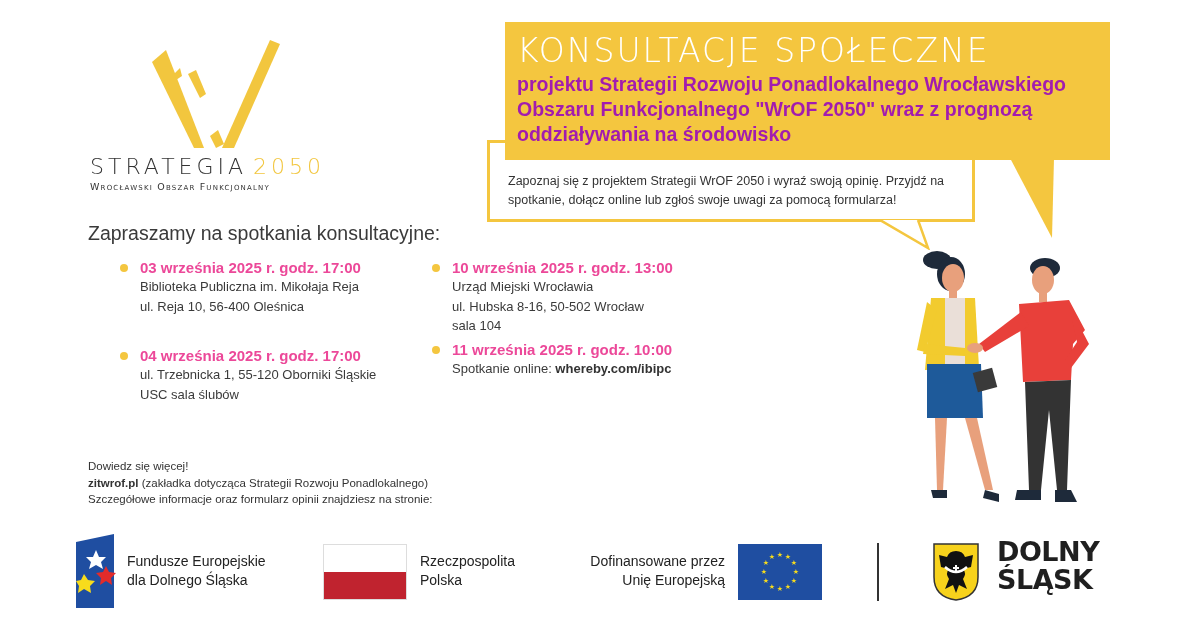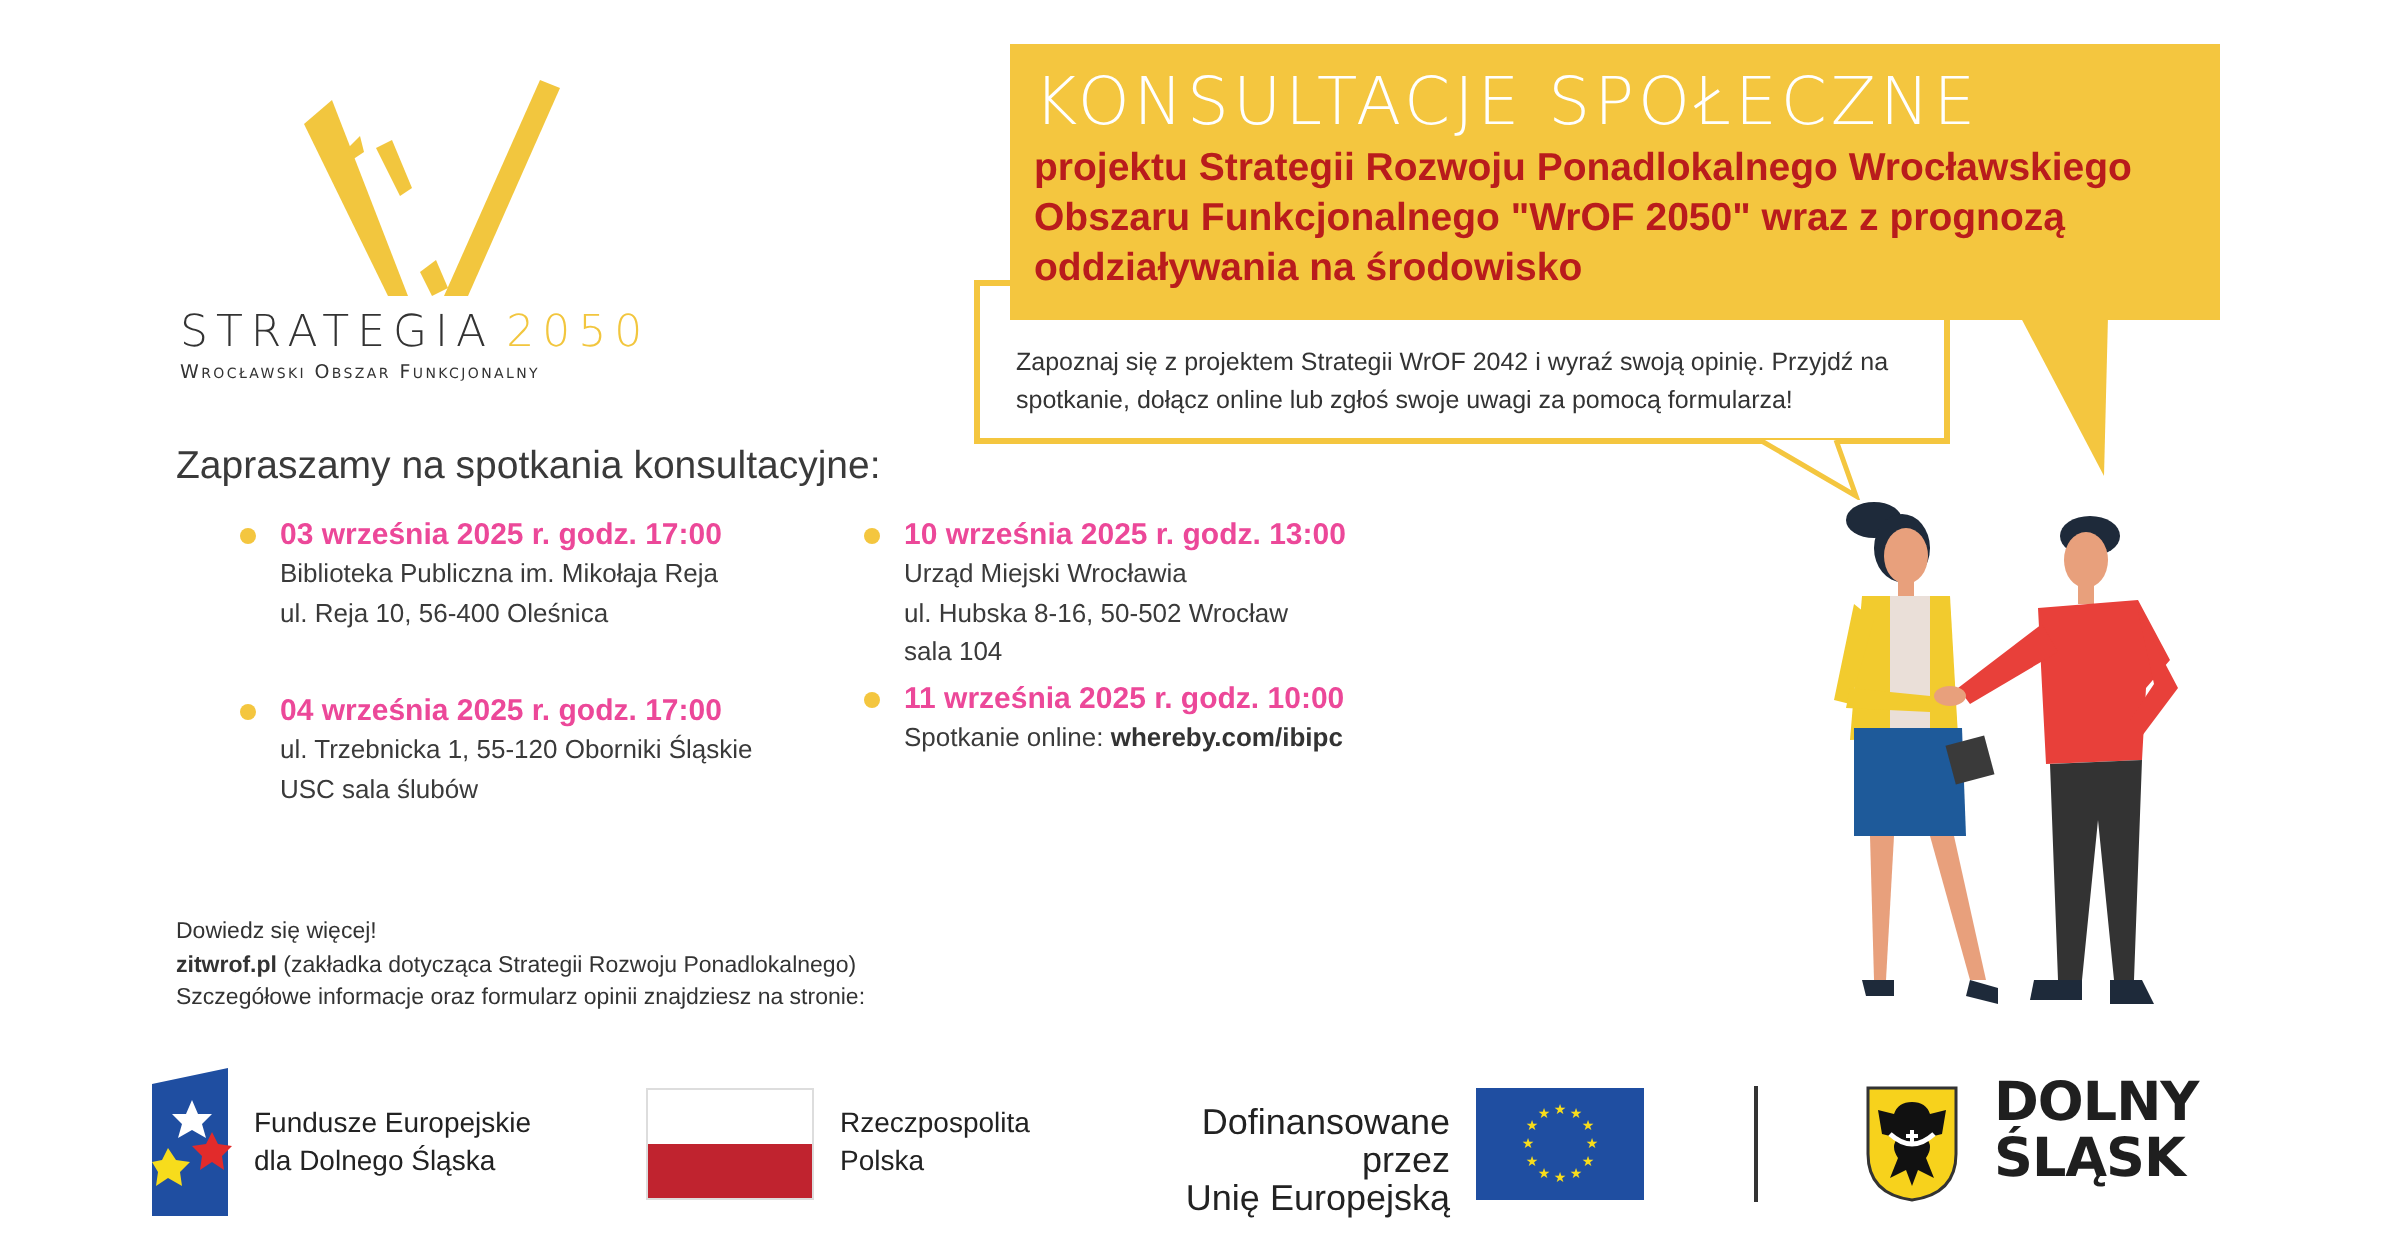--- a/index.html
+++ b/index.html
@@ -10,21 +10,21 @@
   .logo { position: absolute; left: 70px; top: 30px; width: 280px; height: 165px; }
   .logo svg.w-mark { position: absolute; left: 82px; top: 10px; }
   .logo-title { position: absolute; left: 20px; top: 124px; font-size: 22px; letter-spacing: 4px; color: #333; font-family: "DejaVu Sans", sans-serif; font-weight: 300; white-space: nowrap; }
   .logo-title .year { color: #f2c63e; margin-left: 6px; text-align: center; }
   .logo-sub { position: absolute; left: 20px; top: 151px; font-size: 9.5px; letter-spacing: 1.2px; color: #333; font-family: "DejaVu Sans", sans-serif; font-variant: small-caps; white-space: nowrap; }
 
   
   .bubble-yellow { position: absolute; left: 505px; top: 22px; width: 605px; height: 138px; background: #f4c63f; padding: 10px 12px 0 12px; }
   .bubble-yellow-tail { position: absolute; left: 1010px; top: 158px; }
   .headline { color: #ffffff; font-family: "DejaVu Sans", sans-serif; font-size: 33px; letter-spacing: 2px; line-height: 38px; text-transform: uppercase; font-weight: 300; white-space: nowrap; }
-  .subhead { color: #b91c1c; font-size: 19.5px; line-height: 25px; font-weight: 600; margin-top: 2px; }
+  .subhead { color: #a21caf; font-size: 19.5px; line-height: 25px; font-weight: 600; margin-top: 2px; }
 
   .bubble-white { position: absolute; left: 487px; top: 140px; width: 488px; height: 82px; border: 3px solid #f4c63f; background: transparent; }
   .bubble-white-text { position: absolute; left: 508px; top: 172px; width: 460px; font-size: 12.5px; line-height: 19px; color: #333; }
   .bubble-white-tail { position: absolute; left: 880px; top: 220px; }
 
   
   .invite { position: absolute; left: 88px; top: 222px; font-size: 19.5px; color: #3a3a3a; white-space: nowrap; }
   .col { position: absolute; }
   .col-left { left: 118px; top: 258px; width: 300px; }
   .col-right { left: 430px; top: 258px; width: 300px; }
@@ -45,21 +45,21 @@
   .illustration { position: absolute; left: 895px; top: 240px; }
 
   
   .footer { position: absolute; left: 0; top: 530px; width: 1200px; height: 80px; }
   .fe-logo { position: absolute; left: 76px; top: 4px; }
   .fe-text { position: absolute; left: 127px; top: 22px; font-size: 14px; line-height: 19px; color: #222; }
   .pl-flag { position: absolute; left: 323px; top: 14px; width: 84px; height: 56px; border: 1px solid #ddd; }
   .pl-flag .white { height: 50%; background: #ffffff; }
   .pl-flag .red { height: 50%; background: #c0232f; }
   .pl-text { position: absolute; left: 420px; top: 22px; font-size: 14px; line-height: 19px; color: #222; }
-  .eu-text { position: absolute; left: 560px; top: 22px; width: 165px; text-align: right; font-size: 18px; line-height: 19px; color: #222; }
+  .eu-text { position: absolute; left: 560px; top: 22px; width: 165px; text-align: right; font-size: 14px; line-height: 19px; color: #222; }
   .eu-flag { position: absolute; left: 738px; top: 14px; width: 84px; height: 56px; background: #1f4ea1; }
   .divider { position: absolute; left: 877px; top: 13px; width: 2px; height: 58px; background: #333; }
   .ds-crest { position: absolute; left: 933px; top: 13px; }
   .ds-text { position: absolute; left: 997px; top: 8px; font-family: "DejaVu Sans", sans-serif; font-weight: bold; font-size: 27px; line-height: 28px; color: #1f1f1f; letter-spacing: -0.5px; }
 </style>
 </head>
 <body>
 
 <div class="logo">
   <svg class="w-mark" width="130" height="110" viewBox="0 0 130 110">
@@ -79,21 +79,21 @@
 </svg>
 
 <div class="bubble-yellow">
   <div class="headline">Konsultacje społeczne</div>
   <div class="subhead">projektu Strategii Rozwoju Ponadlokalnego Wrocławskiego Obszaru Funkcjonalnego "WrOF 2050" wraz z prognozą oddziaływania na środowisko</div>
 </div>
 <svg class="bubble-yellow-tail" width="50" height="82" viewBox="0 0 50 82">
   <polygon points="0,0 44,0 42,80" fill="#f4c63f"></polygon>
 </svg>
 
-<div class="bubble-white-text">Zapoznaj się z projektem Strategii WrOF 2042 i wyraź swoją opinię. Przyjdź na spotkanie, dołącz online lub zgłoś swoje uwagi za pomocą formularza!</div>
+<div class="bubble-white-text">Zapoznaj się z projektem Strategii WrOF 2050 i wyraź swoją opinię. Przyjdź na spotkanie, dołącz online lub zgłoś swoje uwagi za pomocą formularza!</div>
 
 <div class="invite">Zapraszamy na spotkania konsultacyjne:</div>
 
 <div class="col col-left">
   <div class="meeting m1">
     <span class="dot"></span>
     <div class="when">03 września 2025 r. godz. 17:00</div>
     <div class="line">Biblioteka Publiczna im. Mikołaja Reja</div>
     <div class="line">ul. Reja 10, 56-400 Oleśnica</div>
   </div>

